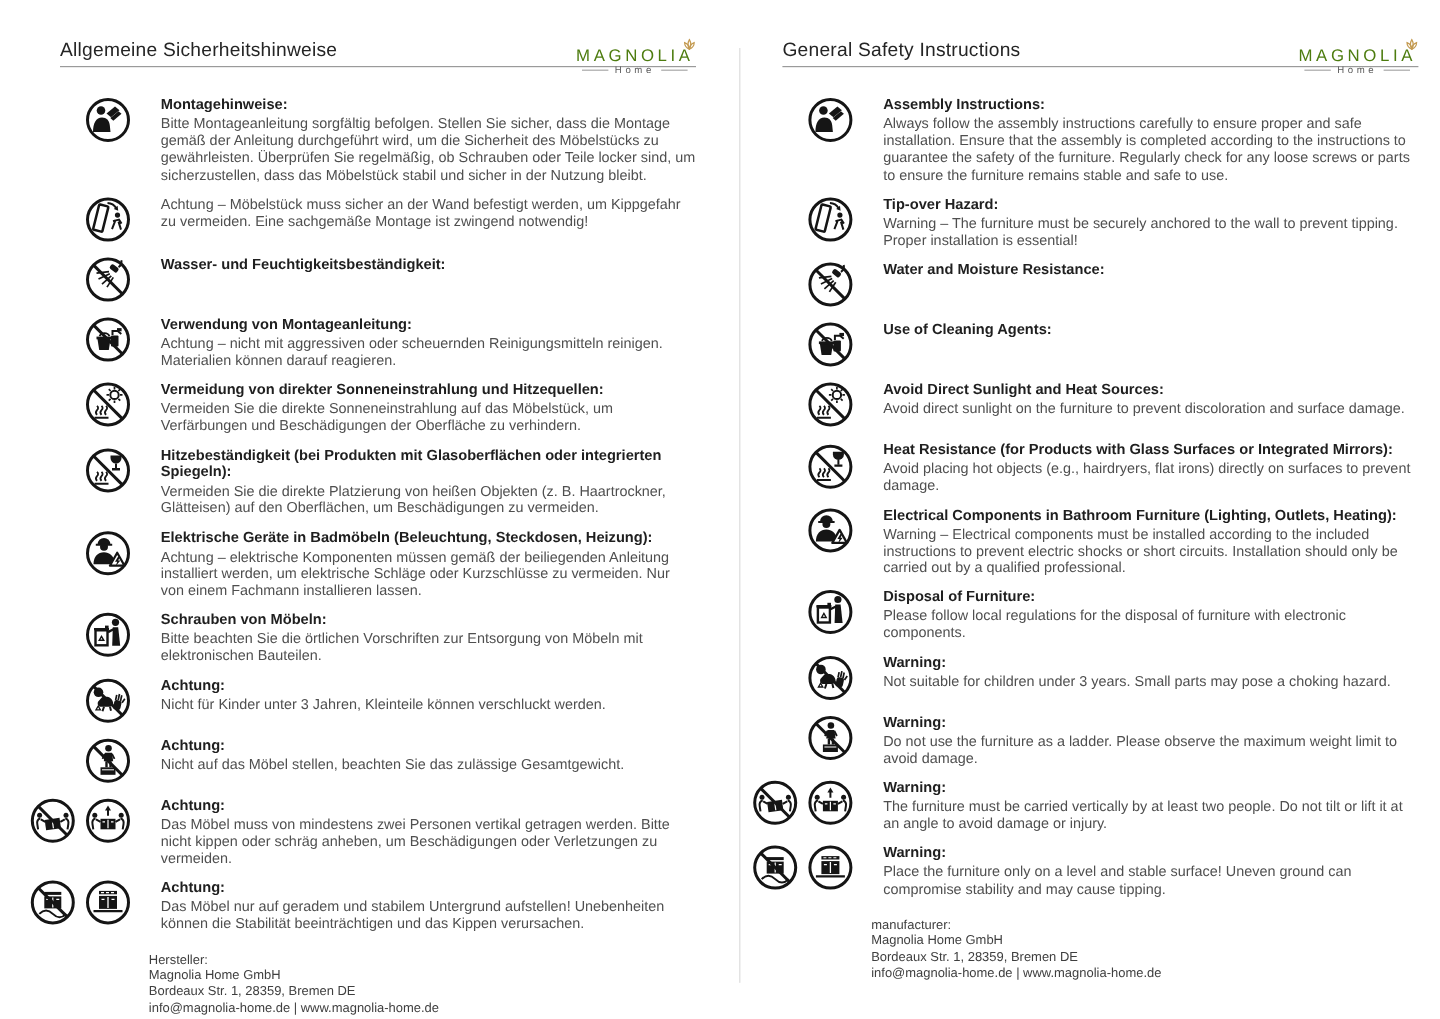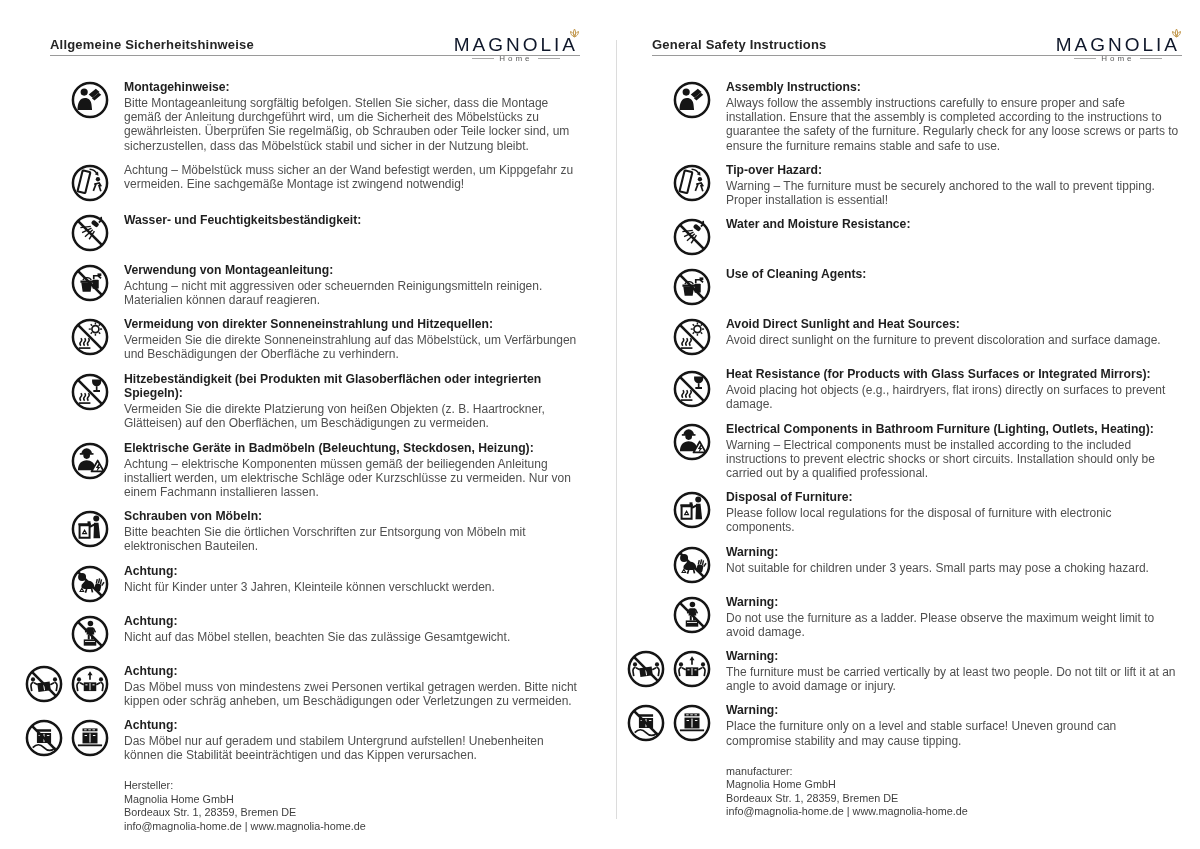--- a/index.html
+++ b/index.html
@@ -8,32 +8,32 @@
     font-family:"Liberation Sans","DejaVu Sans",sans-serif;
     color:#4f4f4f;-webkit-font-smoothing:antialiased;
   }
   .page{display:flex;box-sizing:border-box;padding:34px 16px 0 50px;height:100%;}
   .col{width:530px;flex:none;display:flex;flex-direction:column;}
   .divider{width:1px;background:#dcdcdc;flex:none;margin:6px 35px 30px 36px;}
 
   
   .hdr{display:flex;justify-content:space-between;align-items:flex-end;
        border-bottom:1px solid #9a9a9a;padding-bottom:3px;margin-bottom:24px;}
-  .hdr h1{margin:0;font-size:13px;font-weight:bold;color:#252525;letter-spacing:.2px;}
+  .hdr h1{margin:0;font-size:16px;font-weight:normal;color:#252525;letter-spacing:.2px;}
   .logo{text-align:center;margin-bottom:-11px;flex:none;}
   .logo-top{position:relative;display:inline-block;padding:0 2px;}
-  .logo-word{font-size:19px;letter-spacing:3px;color:#0f172a;}
+  .logo-word{font-size:14px;letter-spacing:3px;color:#4d7c0f;}
   .flower{position:absolute;right:-1px;top:-7px;line-height:0;}
   .logo-sub{display:flex;align-items:center;justify-content:center;gap:5px;
             font-size:8px;letter-spacing:3px;color:#5a5a5a;margin-top:-2px;text-align:right;}
   .logo-sub .dash{display:inline-block;width:22px;height:1px;background:#a9a9a9;}
 
   
   .sections{flex:none;}
-  section.row{display:flex;gap:14px;padding-left:20px;margin-bottom:10px;min-height:40px;}
+  section.row{display:flex;gap:24px;padding-left:20px;margin-bottom:10px;min-height:40px;}
   .icons{width:40px;flex:none;display:flex;justify-content:flex-end;gap:6px;align-items:flex-start;}
   .icn{width:40px;height:40px;flex:none;display:block;}
   .txt{flex:1;min-width:0;}
   .txt h2{margin:0 0 1.5px 0;font-size:12.2px;line-height:14.5px;font-weight:bold;color:#1f1f1f;}
   .txt p{margin:0;font-size:12px;line-height:14.2px;color:#4f4f4f;}
 
   
   .col-en section.row:nth-of-type(6){margin-top:8px;align-items:center;}
   .col-en section.row:nth-of-type(10){margin-top:10px;}
   .col-en section.row:nth-of-type(11){margin-top:5px;}

